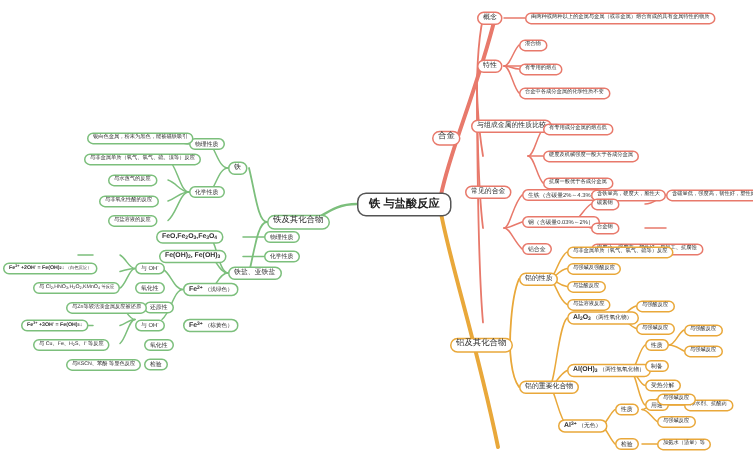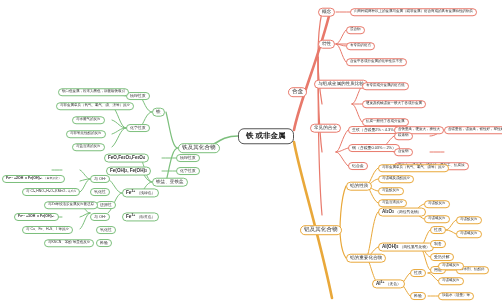--- a/index.html
+++ b/index.html
@@ -142,21 +142,21 @@
       <path d="M446,270 C450,270 452,270 456,270" stroke="#e9a83a" stroke-width="1"></path>
 
       <path d="M400,284 C404,284 406,276 410,273" stroke="#e9a83a" stroke-width="1"></path>
       <path d="M400,284 C404,284 406,292 410,296" stroke="#e9a83a" stroke-width="1"></path>
       <path d="M428,273 C432,273 434,268 438,266" stroke="#e9a83a" stroke-width="1"></path>
       <path d="M428,273 C432,273 434,278 438,281" stroke="#e9a83a" stroke-width="1"></path>
       <path d="M428,296 C432,296 434,296 438,296" stroke="#e9a83a" stroke-width="1"></path>
     </g>
   </svg>
 
-  <div class="node root" style="left:238px;top:136px;">铁 或非金属</div>
+  <div class="node root" style="left:238px;top:136px;">铁 与盐酸反应</div>
 
   <div class="node g lvl1" style="left:178px;top:148px;">铁及其化合物</div>
 
   <div class="node g lvl2" style="left:152px;top:112px;">铁</div>
   <div class="node g lvl2" style="left:152px;top:182px;">铁盐、亚铁盐</div>
 
   <div class="node g lvl3" style="left:126px;top:96px;">物理性质</div>
   <div class="node g lvl3" style="left:126px;top:128px;">化学性质</div>
 
   <div class="node g lvl4" style="left:58px;top:92px;">银白色金属，粉末为黑色，能被磁铁吸引</div>

